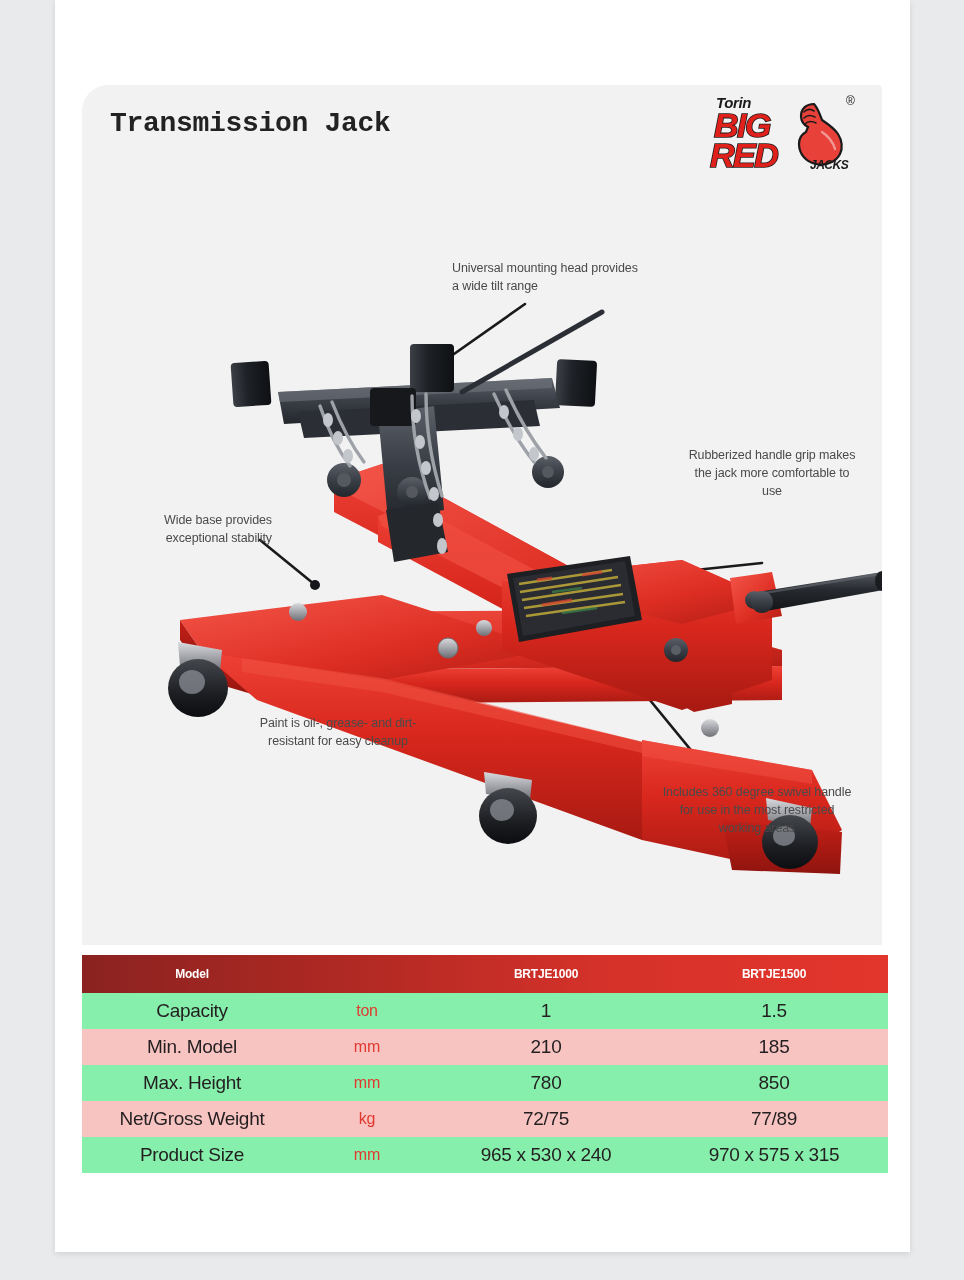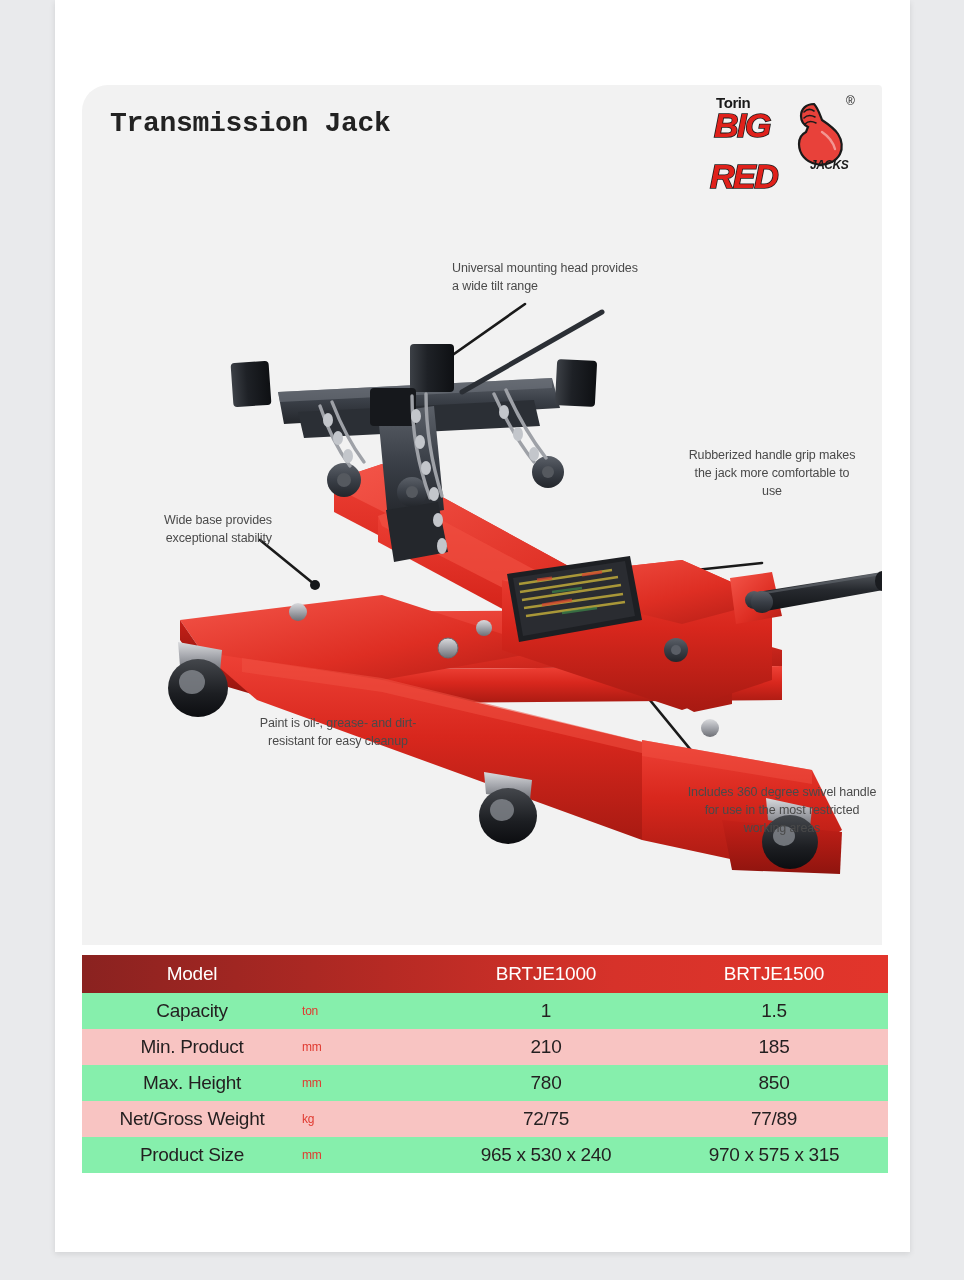--- a/index.html
+++ b/index.html
@@ -58,35 +58,36 @@
     top: 92px;
     width: 170px;
     height: 95px;
   }
   .logo-torin {
     position: absolute;
     left: 16px;
     top: 2px;
     font-size: 15px;
     font-weight: bold;
+    font-style: italic;
     color: #1a1a1a;
     letter-spacing: -0.4px;
   }
   .logo-big, .logo-red {
     position: absolute;
     font-size: 34px;
     font-weight: bold;
     font-style: italic;
     color: #e0211b;
     letter-spacing: -1.5px;
     -webkit-text-stroke: 1.6px #1a1a1a;
     paint-order: stroke fill;
   }
   .logo-big { left: 14px; top: 14px; }
-  .logo-red { left: 10px; top: 44px; margin-top: 21px; }
+  .logo-red { left: 10px; top: 44px; }
   .logo-jacks {
     position: absolute;
     left: 110px;
     top: 66px;
     font-size: 12px;
     font-weight: bold;
     font-style: italic;
     color: #1a1a1a;
     letter-spacing: -0.5px;
   }
@@ -107,46 +108,46 @@
     position: absolute;
     font-size: 12.5px;
     line-height: 1.42;
     color: #4a4a4a;
     letter-spacing: -0.1px;
   }
   .ca-head   { left: 452px; top: 260px; width: 196px; text-align: left; }
   .ca-grip   { left: 688px; top: 447px; width: 168px; text-align: center; }
   .ca-base   { left: 108px; top: 512px; width: 164px; text-align: right; }
   .ca-paint  { left: 248px; top: 715px; width: 180px; text-align: center; }
-  .ca-swivel { left: 684px; top: 784px; width: 196px; text-align: center; }
+  .ca-swivel { left: 659px; top: 784px; width: 196px; text-align: center; }
 
   
   .spec {
     position: absolute;
     left: 82px;
     top: 955px;
     width: 806px;
     border-collapse: collapse;
     table-layout: fixed;
   }
   .spec td, .spec th { padding: 0; }
   .spec thead th {
     height: 38px;
     color: #ffffff;
-    font-size: 19px;
-    font-weight: normal;
+    font-size: 12px;
+    font-weight: bold;
     text-align: center;
     letter-spacing: -0.2px;
   }
   .hdr-bg { background: linear-gradient(to right, #8a2220 0%, #b62a24 38%, #d6322a 66%, #e2352b 100%); }
   .spec tbody tr { height: 36px; }
   .spec tbody tr.odd  { background: #86efac; }
   .spec tbody tr.even { background: #f8c4c2; }
   .c-label { width: 220px; text-align: center; font-size: 19px; color: #231f20; letter-spacing: -0.3px; }
-  .c-unit  { width: 130px; text-align: left; font-size: 12px; color: #e03a30; letter-spacing: -0.2px; }
+  .c-unit  { width: 130px; text-align: center; font-size: 16px; color: #e03a30; letter-spacing: -0.2px; }
   .c-v1, .c-v2 { text-align: center; font-size: 19px; color: #231f20; letter-spacing: -0.3px; }
 </style>
 </head>
 <body>
 
 <div id="page">
 
   <div class="sheet"></div>
   <div class="panel"></div>
 
@@ -367,21 +368,21 @@
       </tr>
     </thead>
     <tbody>
       <tr class="odd">
         <td class="c-label">Capacity</td>
         <td class="c-unit">ton</td>
         <td class="c-v1">1</td>
         <td class="c-v2">1.5</td>
       </tr>
       <tr class="even">
-        <td class="c-label">Min. Product</td>
+        <td class="c-label">Min. Model</td>
         <td class="c-unit">mm</td>
         <td class="c-v1">210</td>
         <td class="c-v2">185</td>
       </tr>
       <tr class="odd">
         <td class="c-label">Max. Height</td>
         <td class="c-unit">mm</td>
         <td class="c-v1">780</td>
         <td class="c-v2">850</td>
       </tr>

